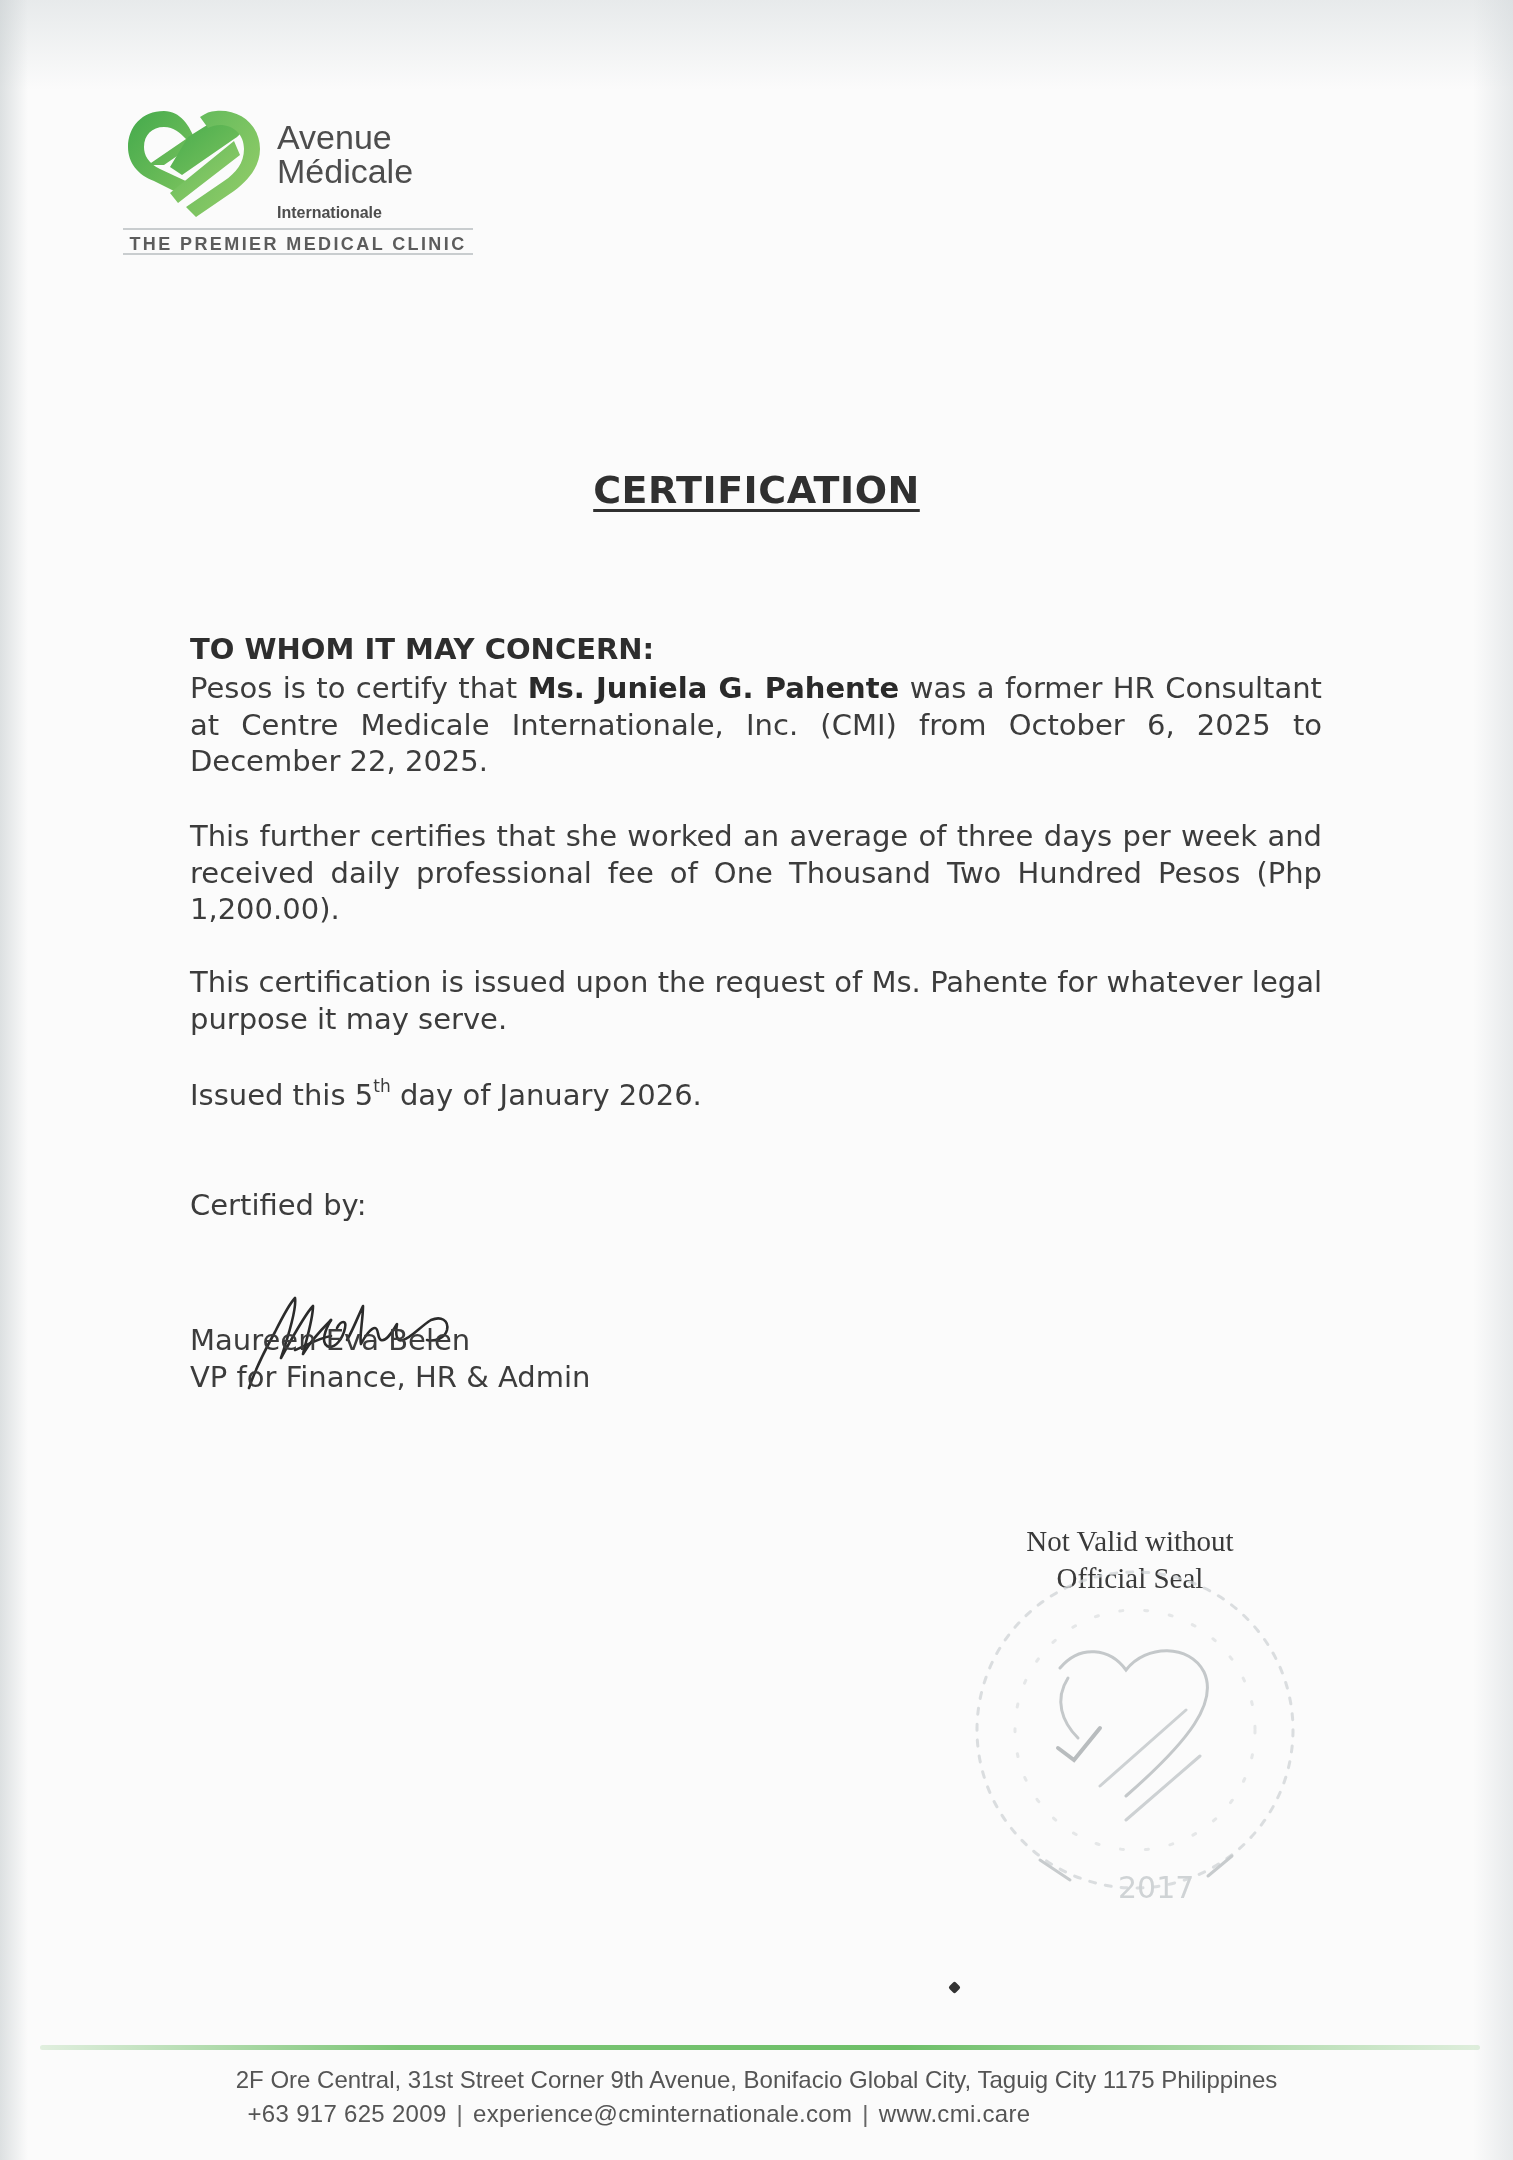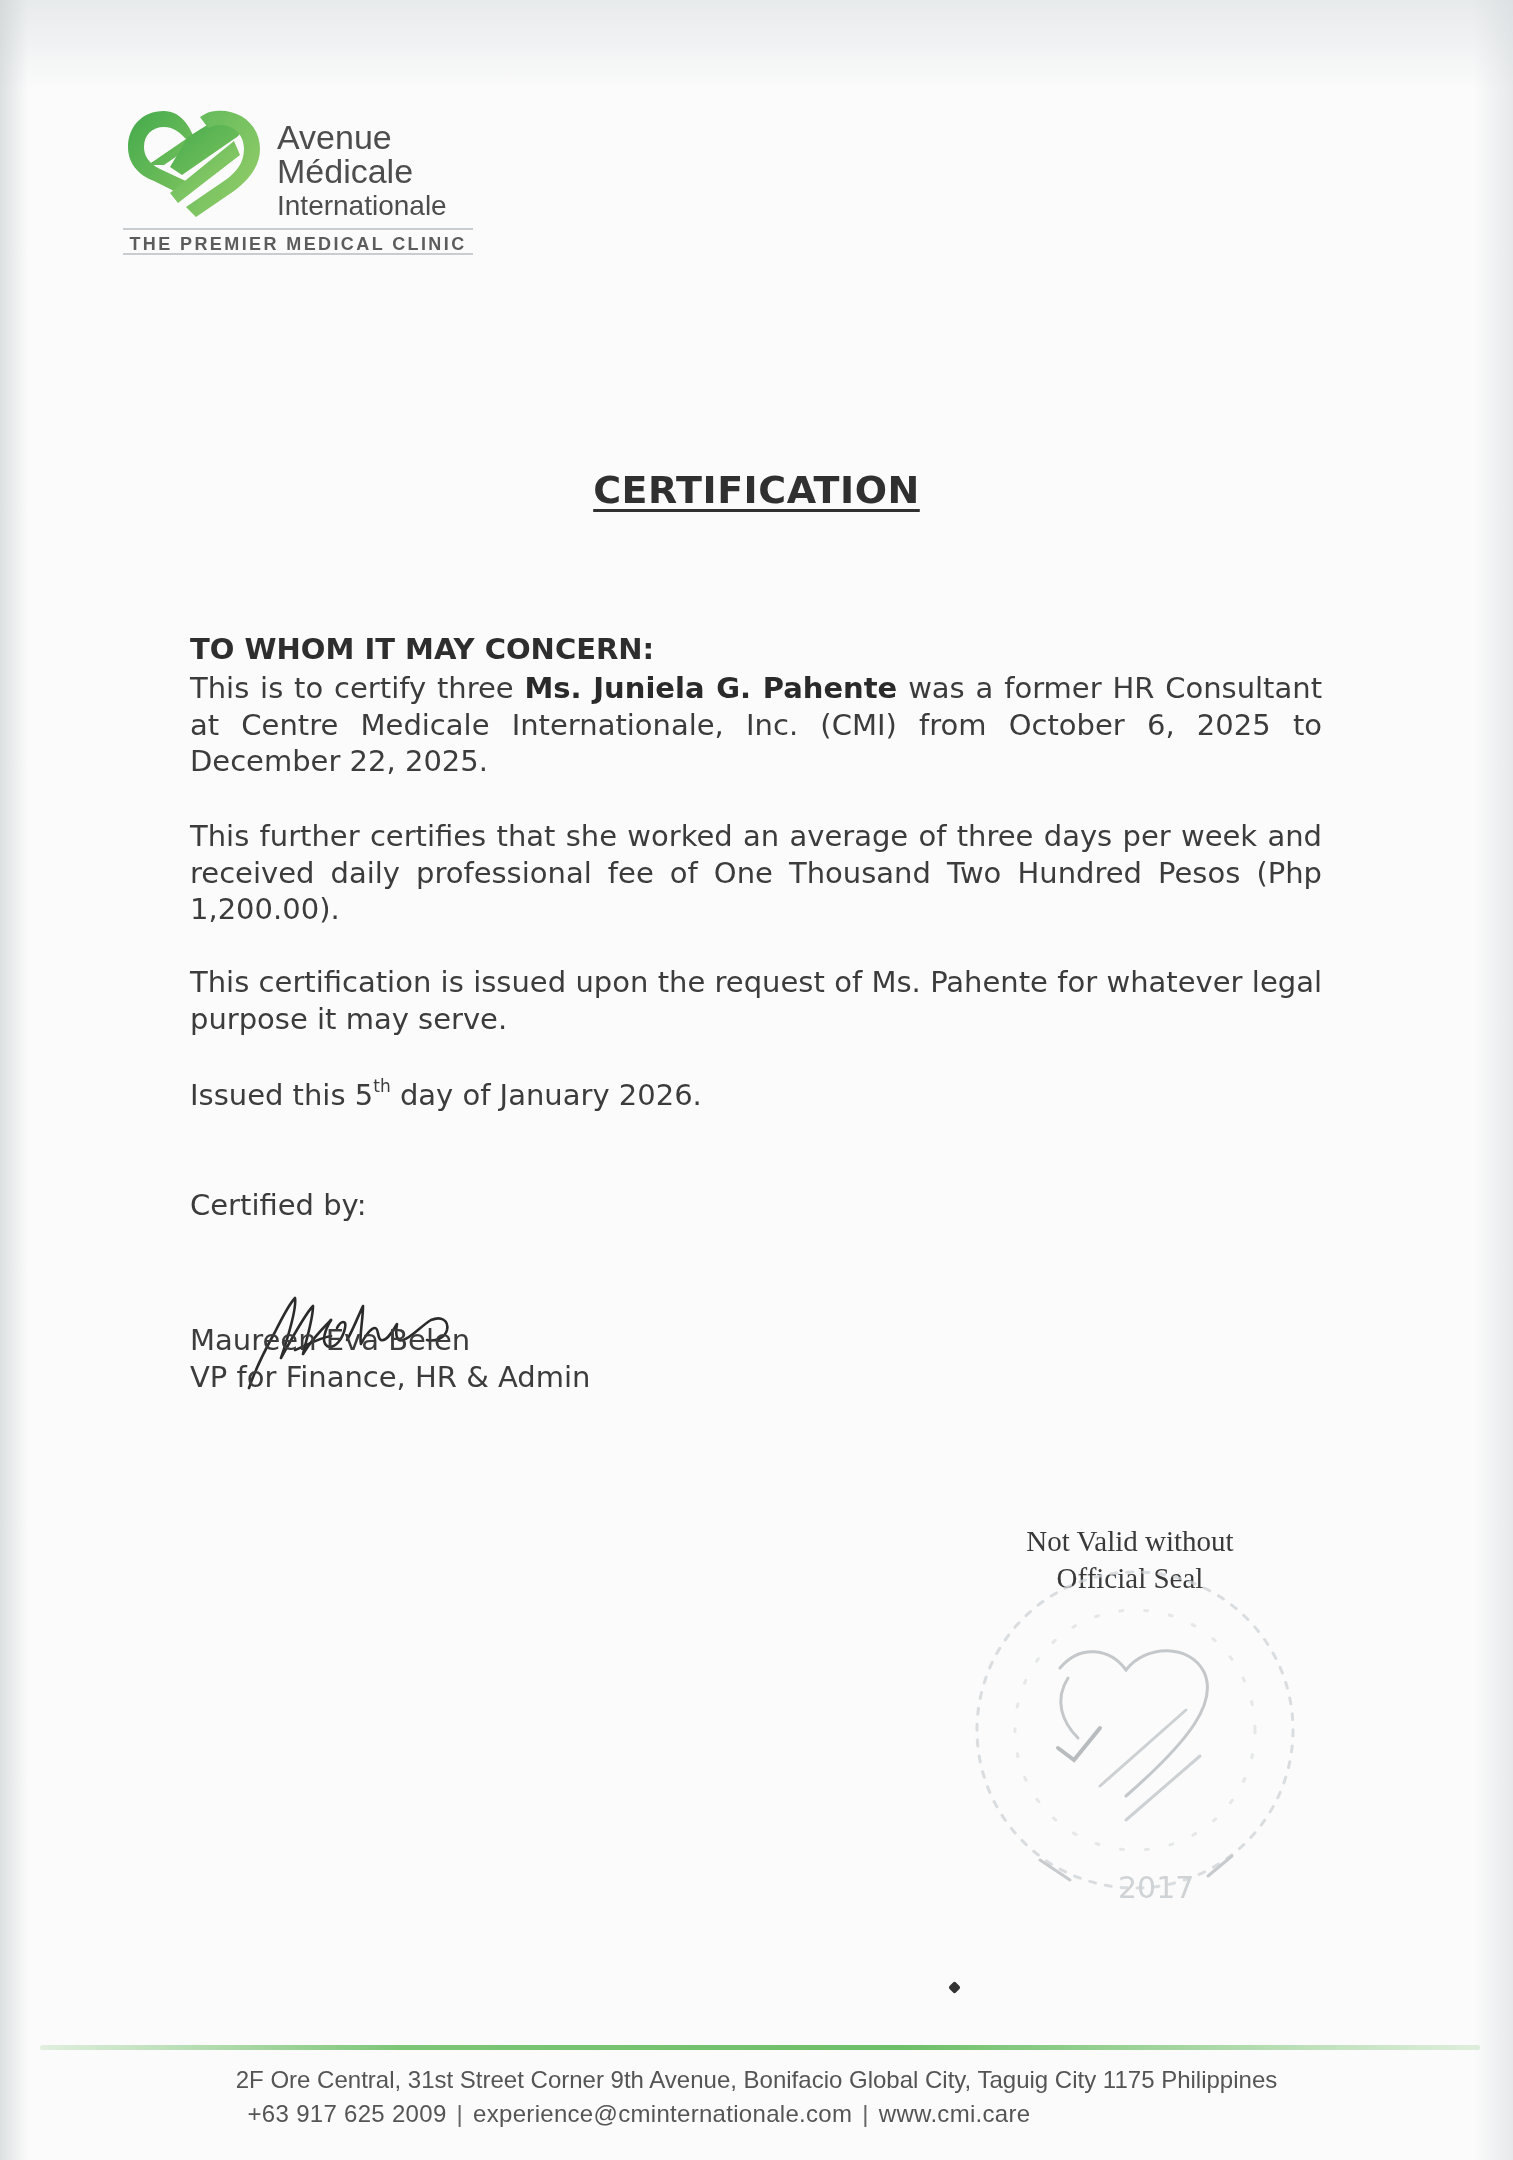--- a/index.html
+++ b/index.html
@@ -20,21 +20,21 @@
   .scan-shade-right {
     position: absolute; right: 0; top: 0; width: 40px; height: 2160px;
     background: linear-gradient(to left, rgba(210,215,218,0.5), rgba(250,250,250,0));
   }
   .abs { position: absolute; }
 
   
   .logo-mark { left: 124px; top: 103px; width: 142px; height: 118px; }
   .logo-text { left: 277px; top: 120px; color: #4d4d4d; line-height: 1; font-family: "Liberation Sans", sans-serif; }
   .logo-text .l1, .logo-text .l2 { font-size: 34px; letter-spacing: 0px; display: block; }
-  .logo-text .l3 { font-size: 28px; display: block; margin-top: 4px; }
+  .logo-text .l3 { font-size: 16px; display: block; margin-top: 17px; font-weight: bold; }
   .logo-rule { left: 123px; width: 350px; height: 2px; background: #c9cdcf; }
   .logo-tagline {
     left: 123px; width: 350px; top: 234px; text-align: center;
     font-family: "Liberation Sans", sans-serif; font-size: 18px; font-weight: bold;
     letter-spacing: 2.4px; color: #5c5c5c;
   }
 
   
   .doc-title {
     left: 0; width: 1513px; top: 468px; text-align: center;
@@ -125,21 +125,21 @@
   <div class="abs logo-rule" style="top:253px;"></div>
 </div>
 
 <div class="abs doc-title">
   <span>CERTIFICATION</span>
 </div>
 
 <div class="abs salutation">TO WHOM IT MAY CONCERN:</div>
 
 <div class="abs para p1">
-  <span>This is to certify three </span><b>Ms. Juniela G. Pahente</b><span> was a former HR Consultant at Centre Medicale Internationale, Inc. (CMI) from  October 6, 2025 to December 22, 2025.</span>
+  <span>Pesos is to certify that </span><b>Ms. Juniela G. Pahente</b><span> was a former HR Consultant at Centre Medicale Internationale, Inc. (CMI) from  October 6, 2025 to December 22, 2025.</span>
 </div>
 
 <div class="abs para p2">This further certifies that she worked an average of three days per week and received daily professional fee of One Thousand Two Hundred Pesos (Php 1,200.00).</div>
 
 <div class="abs para p3">This certification is issued upon the request of Ms. Pahente for whatever legal purpose it may serve.</div>
 
 <div class="abs issued">
   <span>Issued this 5</span><sup>th</sup><span> day of January 2026.</span>
 </div>
 

